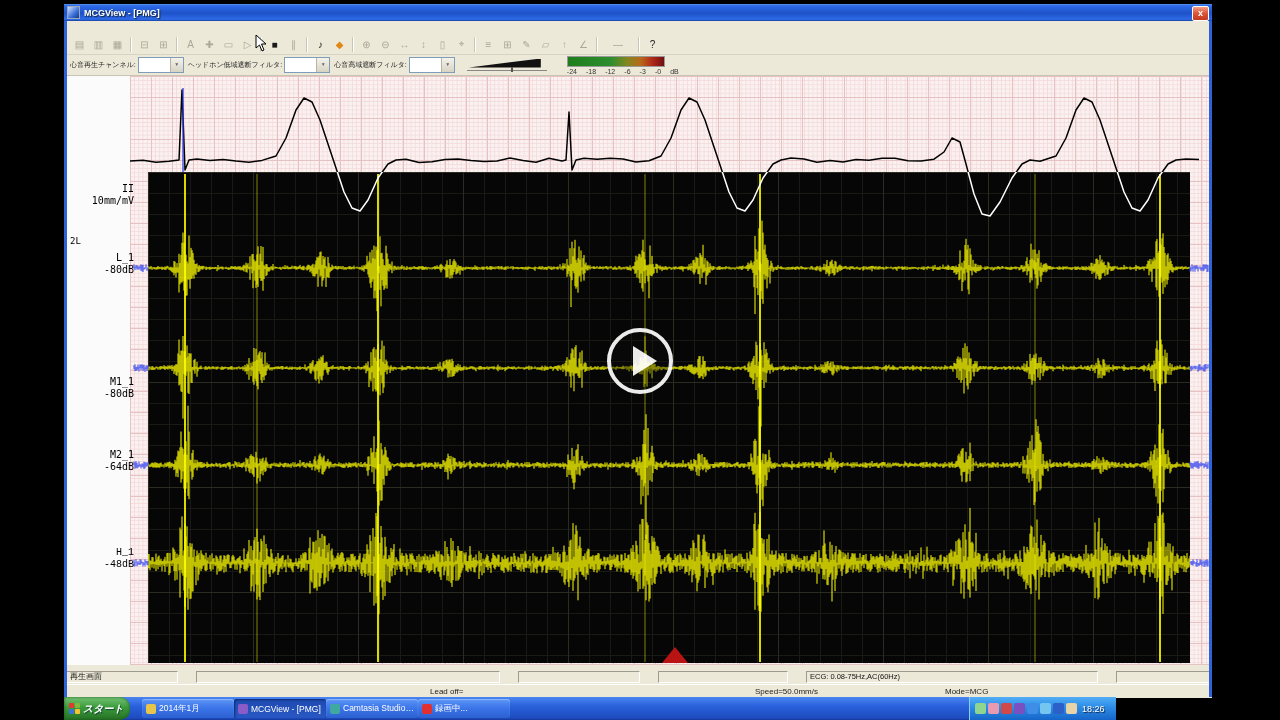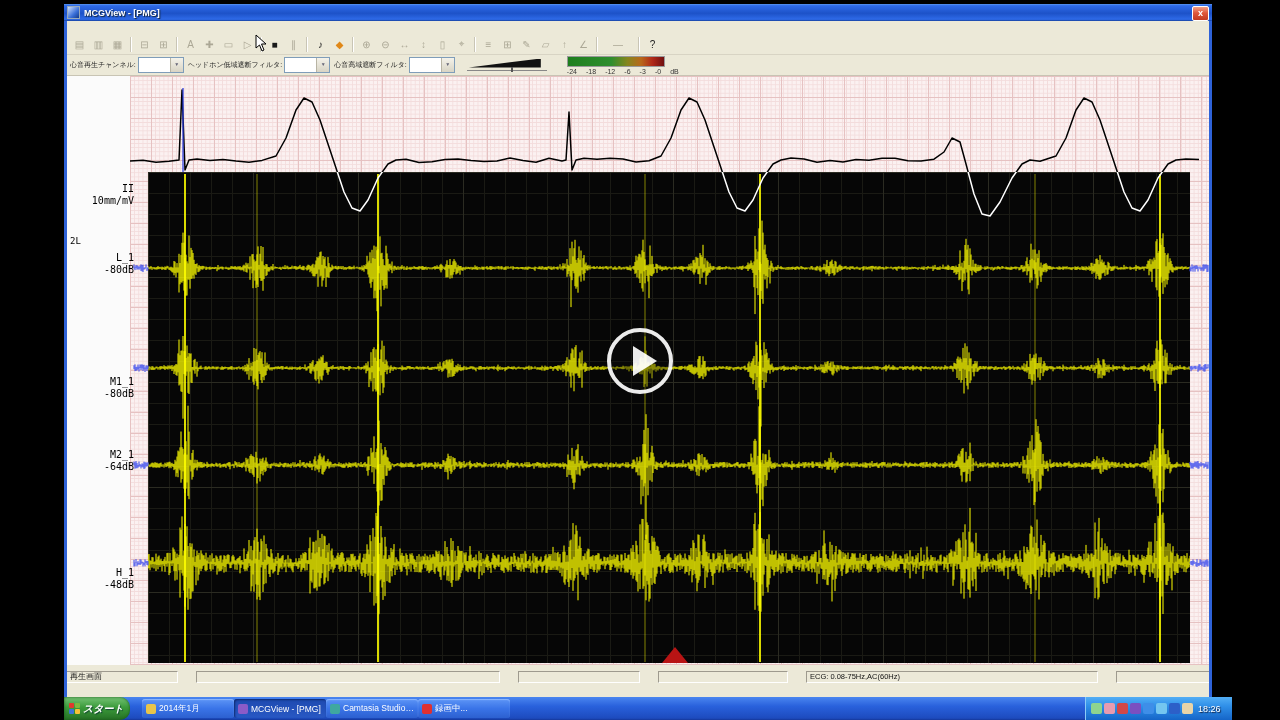--- a/index.html
+++ b/index.html
@@ -82,21 +82,21 @@
     display:flex;align-items:stretch;gap:18px;padding:1px 2px;box-sizing:border-box;font-size:8px;color:#111;}
   .scell{border:1px solid;border-color:#9E9A8E #FFF #FFF #9E9A8E;padding:0 3px;line-height:10px;
     white-space:nowrap;overflow:hidden;}
   .statusB{position:absolute;left:0;top:680px;width:1148px;height:13px;background:#ECE9D8;
     border-top:1px solid #fff;font-size:8px;color:#222;}
   .statusB span{position:absolute;top:2px;white-space:nowrap;}
   
   .frame-l{position:absolute;left:0;top:17px;width:3px;height:676px;background:#2E62D8;}
   .frame-r{position:absolute;right:0;top:17px;width:3px;height:676px;background:#2E62D8;}
   
-  #taskbar{position:absolute;left:64px;top:697px;width:1168px;height:23px;
+  #taskbar{position:absolute;left:64px;top:697px;width:1052px;height:23px;
     background:linear-gradient(180deg,#4A86F0 0%,#2961DC 40%,#1D4BBE 92%,#15379A 100%);}
   .start-btn{position:absolute;left:0;top:0;width:66px;height:23px;border-radius:0 10px 10px 0;
     background:linear-gradient(180deg,#76C476 0%,#3B9B3B 45%,#257025 100%);display:flex;align-items:center;
     box-shadow:inset 0 0 3px #1a5a1a;}
   .start-flag{width:11px;height:11px;margin:0 3px 0 5px;display:grid;grid-template-columns:5px 5px;
     grid-template-rows:5px 5px;gap:1px;}
   .start-flag i{border-radius:1px;}
   .start-label{color:#fff;font-weight:bold;font-style:italic;font-size:10px;text-shadow:1px 1px 1px #143;}
   .tasks{position:absolute;left:78px;top:2px;display:flex;}
   .task{width:92px;height:19px;border-radius:3px;display:flex;align-items:center;padding:0 4px;
@@ -251,40 +251,45 @@
         <div>-80dB</div>
       </div>
       <div class="ch-label" style="top:276px;margin-top:24px;">
         <div>M1_1</div>
         <div>-80dB</div>
       </div>
       <div class="ch-label" style="top:373px;">
         <div>M2_1</div>
         <div>-64dB</div>
       </div>
-      <div class="ch-label" style="top:491px;">
+      <div class="ch-label" style="top:471px;font-family:Liberation Mono, monospace;">
         <div>H_1</div>
         <div>-48dB</div>
       </div>
 
       <div class="red-marker"></div>
       <div class="play-overlay">
         <div class="tri"></div>
       </div>
     </div>
 
     <div class="statusA">
       <div class="scell" style="width:104px;">再生画面</div>
       <div class="scell" style="width:296px;"></div>
       <div class="scell" style="width:114px;"></div>
       <div class="scell" style="width:122px;"></div>
       <div class="scell" style="width:284px;font-size:7.5px;">ECG: 0.08-75Hz,AC(60Hz)</div>
       <div class="scell" style="flex:1;"></div>
     </div>
 
+    <div class="statusB">
+      <span style="left:366px;">Lead off=</span>
+      <span style="left:691px;">Speed=50.0mm/s</span>
+      <span style="left:881px;">Mode=MCG</span>
+    </div>
 
     <div class="frame-l"></div>
     <div class="frame-r"></div>
   </div>
 
   <svg id="cursor" viewBox="0 0 12 18">
     <polygon points="1,1 1,14 4.5,11 7,17 9,16 6.5,10 11,10" fill="#fff" stroke="#000" stroke-width="1"></polygon>
   </svg>
 
   <div id="taskbar">

